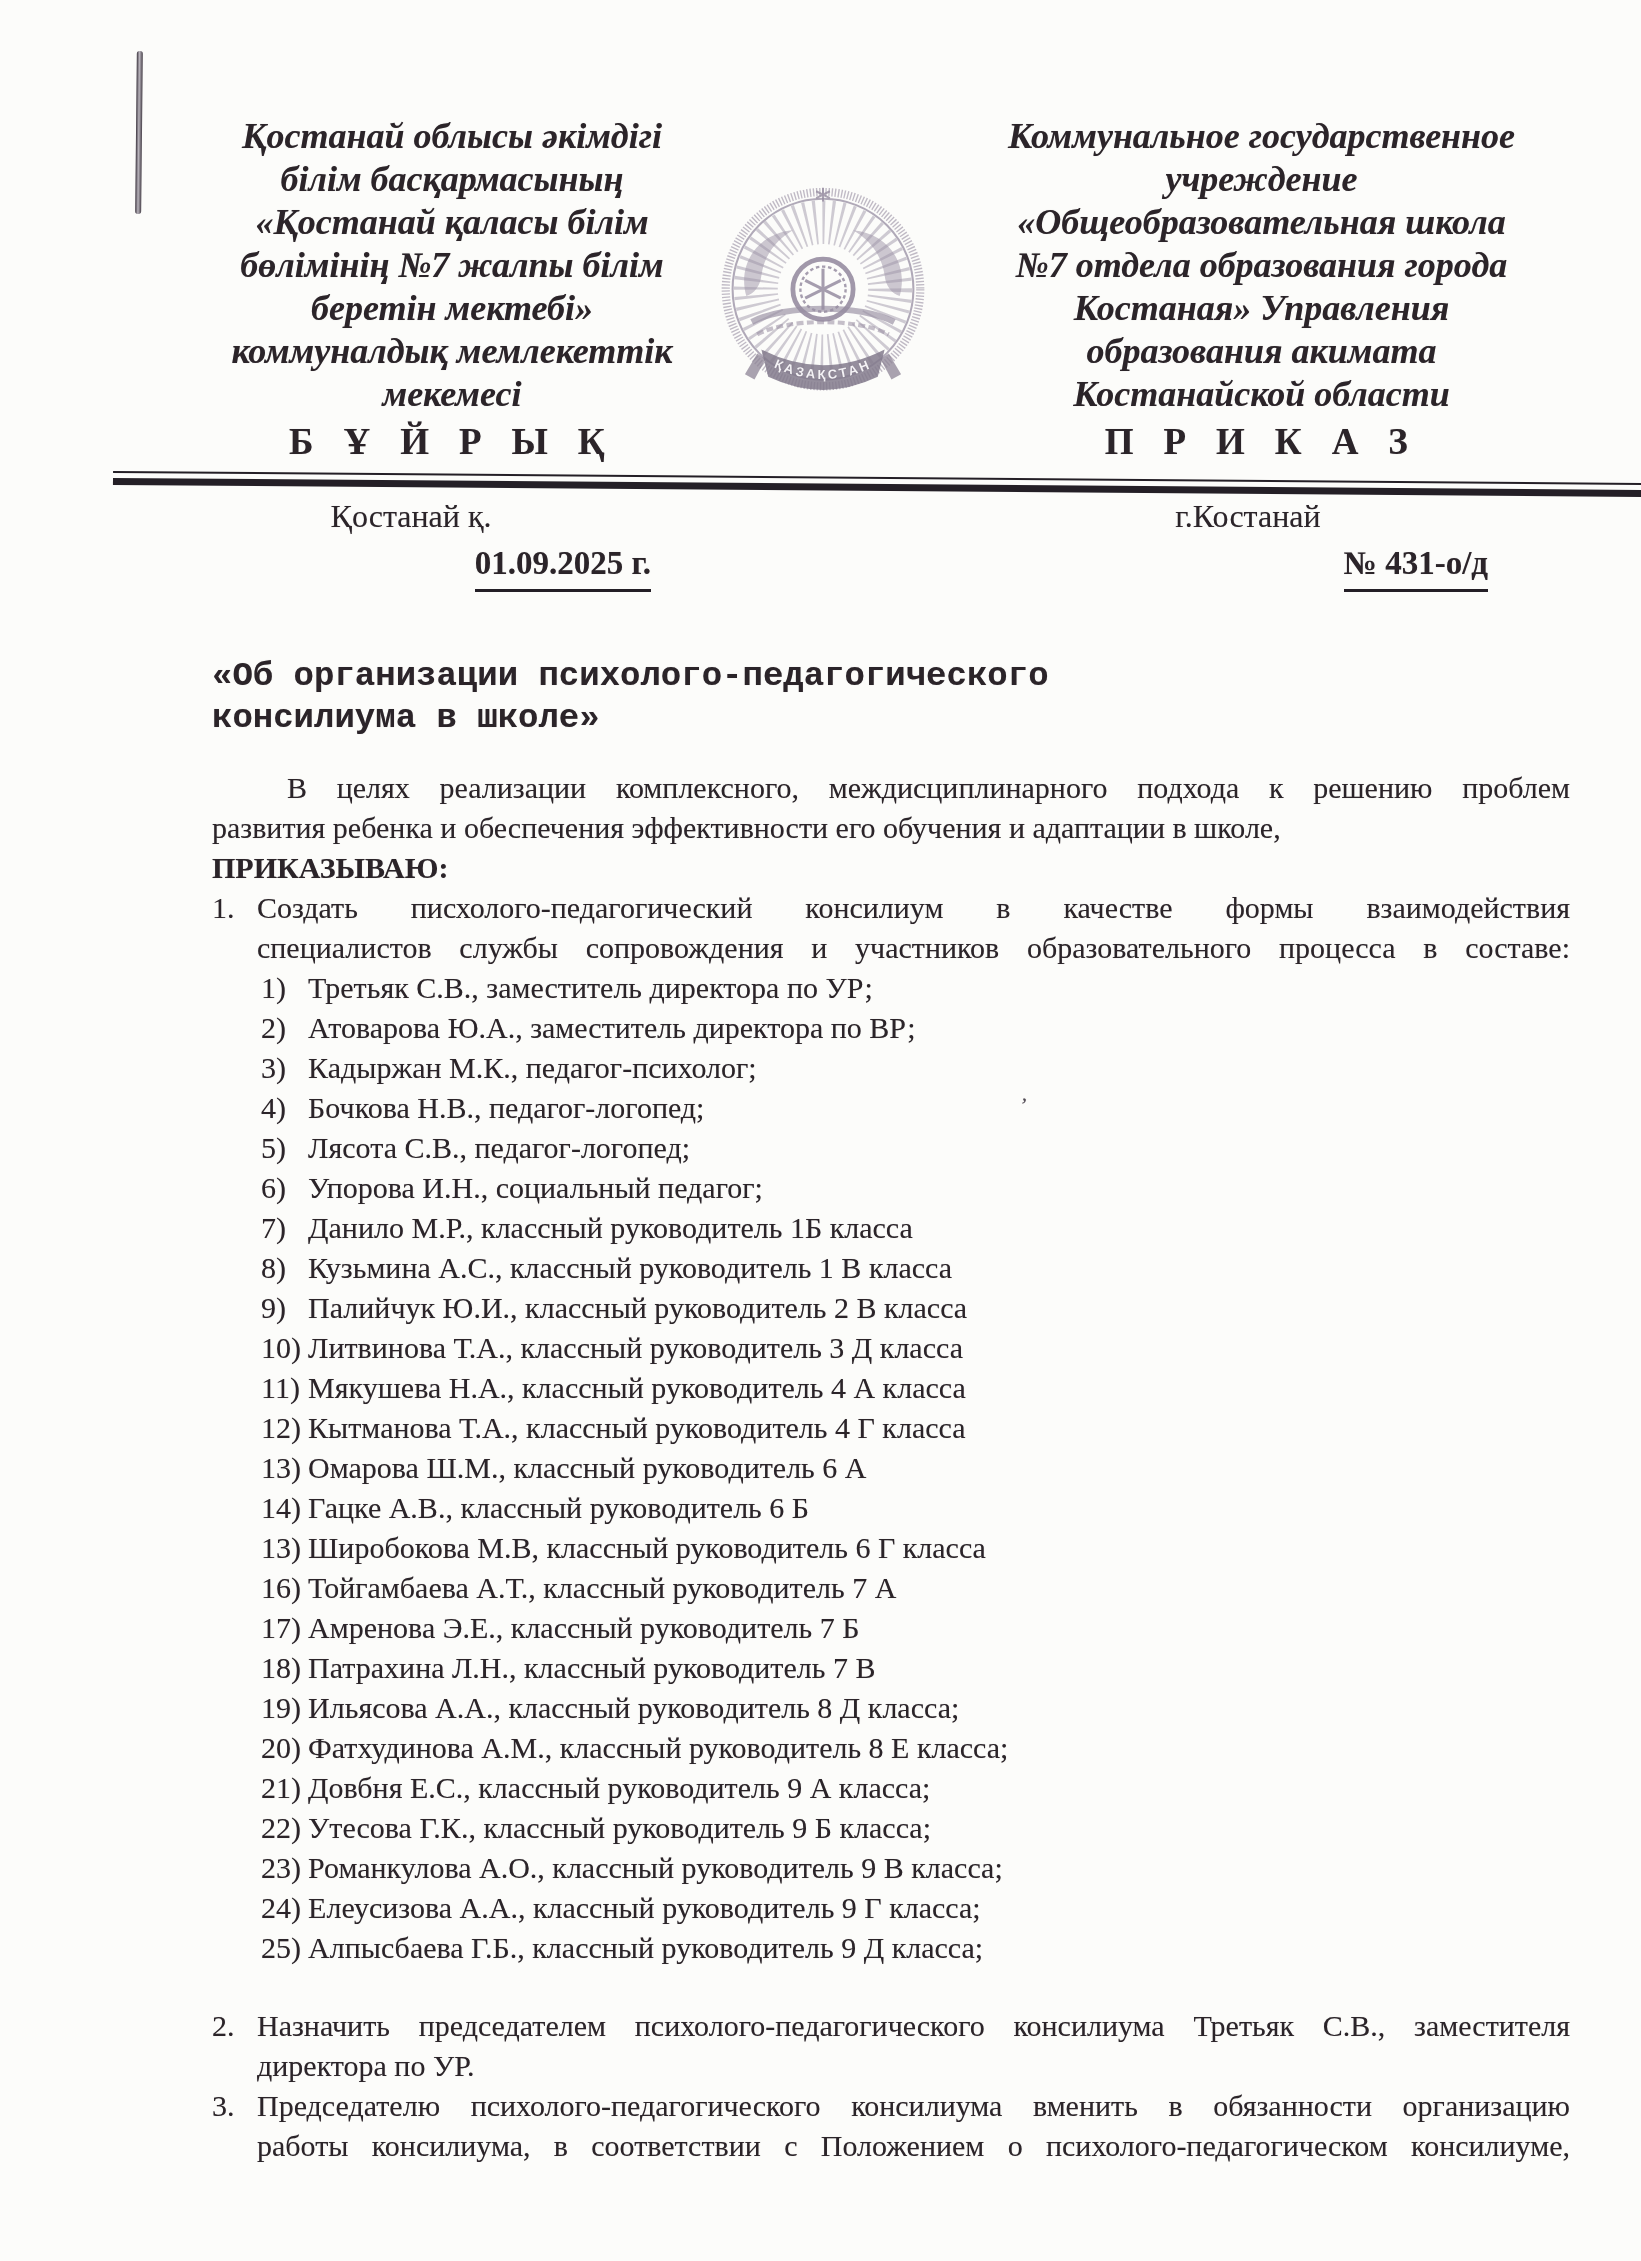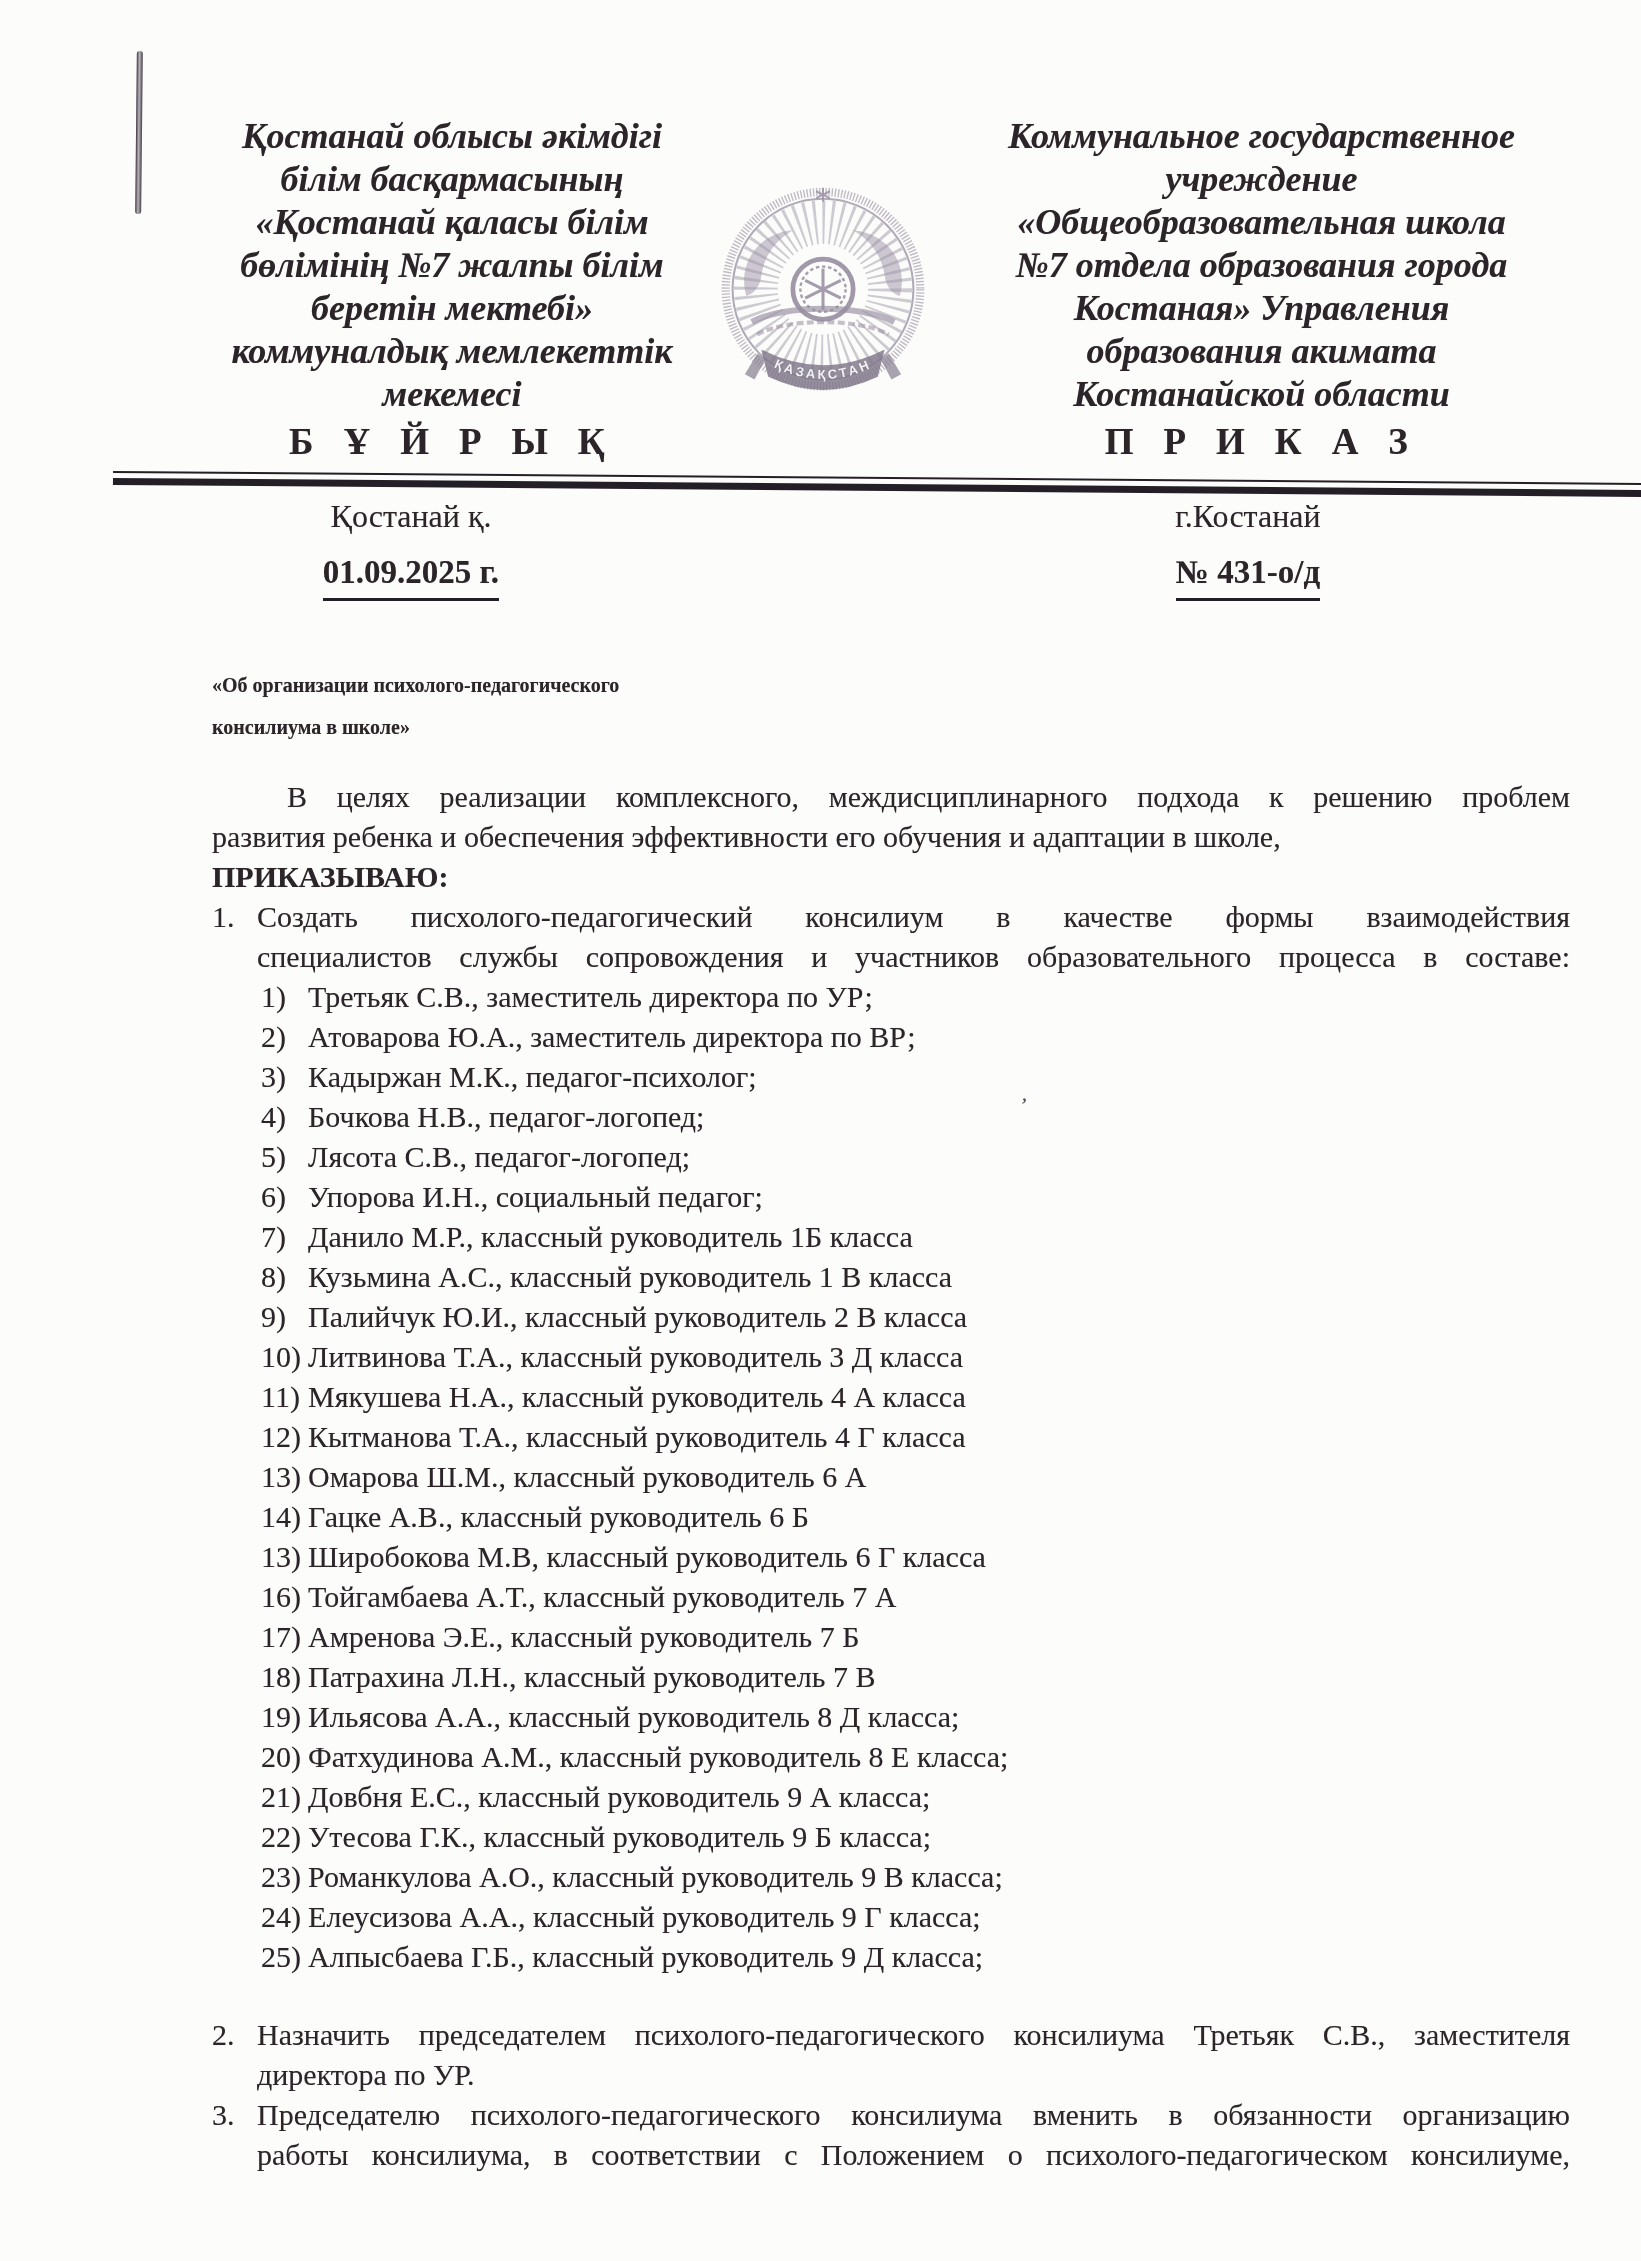--- a/index.html
+++ b/index.html
@@ -43,24 +43,24 @@
     height:4.8px;margin:6.9px -72px 0 -99px;
     border-top:2.7px solid #241f26;border-bottom:7.5px solid #241f26;
     transform:rotate(.45deg);transform-origin:left center;
   }
   
   .meta-row{display:flex;margin-top:11px;}
   .meta-block{width:480px;text-align:center;}
   .meta-block.left{margin-left:-41px;}
   .meta-block.right{margin-left:auto;margin-right:82px;}
   .meta-city{font-size:32px;line-height:42px;}
-  .meta-strong{font-size:33px;line-height:44px;font-weight:bold;margin-top:13px;}
+  .meta-strong{font-size:33px;line-height:44px;font-weight:bold;margin-top:4px;text-align:right;}
   .uline{display:inline-block;border-bottom:3.4px solid #241f26;padding-bottom:3.4px;}
   
-  .subject{margin-top:63px;font-weight:bold;font-size:20px;line-height:42px;}
+  .subject{margin-top:63px;font-weight:bold;font-size:34px;line-height:42px;font-family:Liberation Mono, monospace;}
   .bodytext{font-size:30px;line-height:40px;}
   .intro{margin-top:29px;}
   .jline{text-align:justify;text-align-last:justify;text-justify:inter-word;}
   .lline{text-align:left;}
   .indent{text-indent:75px;}
   .decree{font-weight:bold;}
   .item{display:flex;}
   .item-gap{margin-top:38px;}
   .inum{width:45px;flex:none;}
   .ibody{flex:1;min-width:0;}

